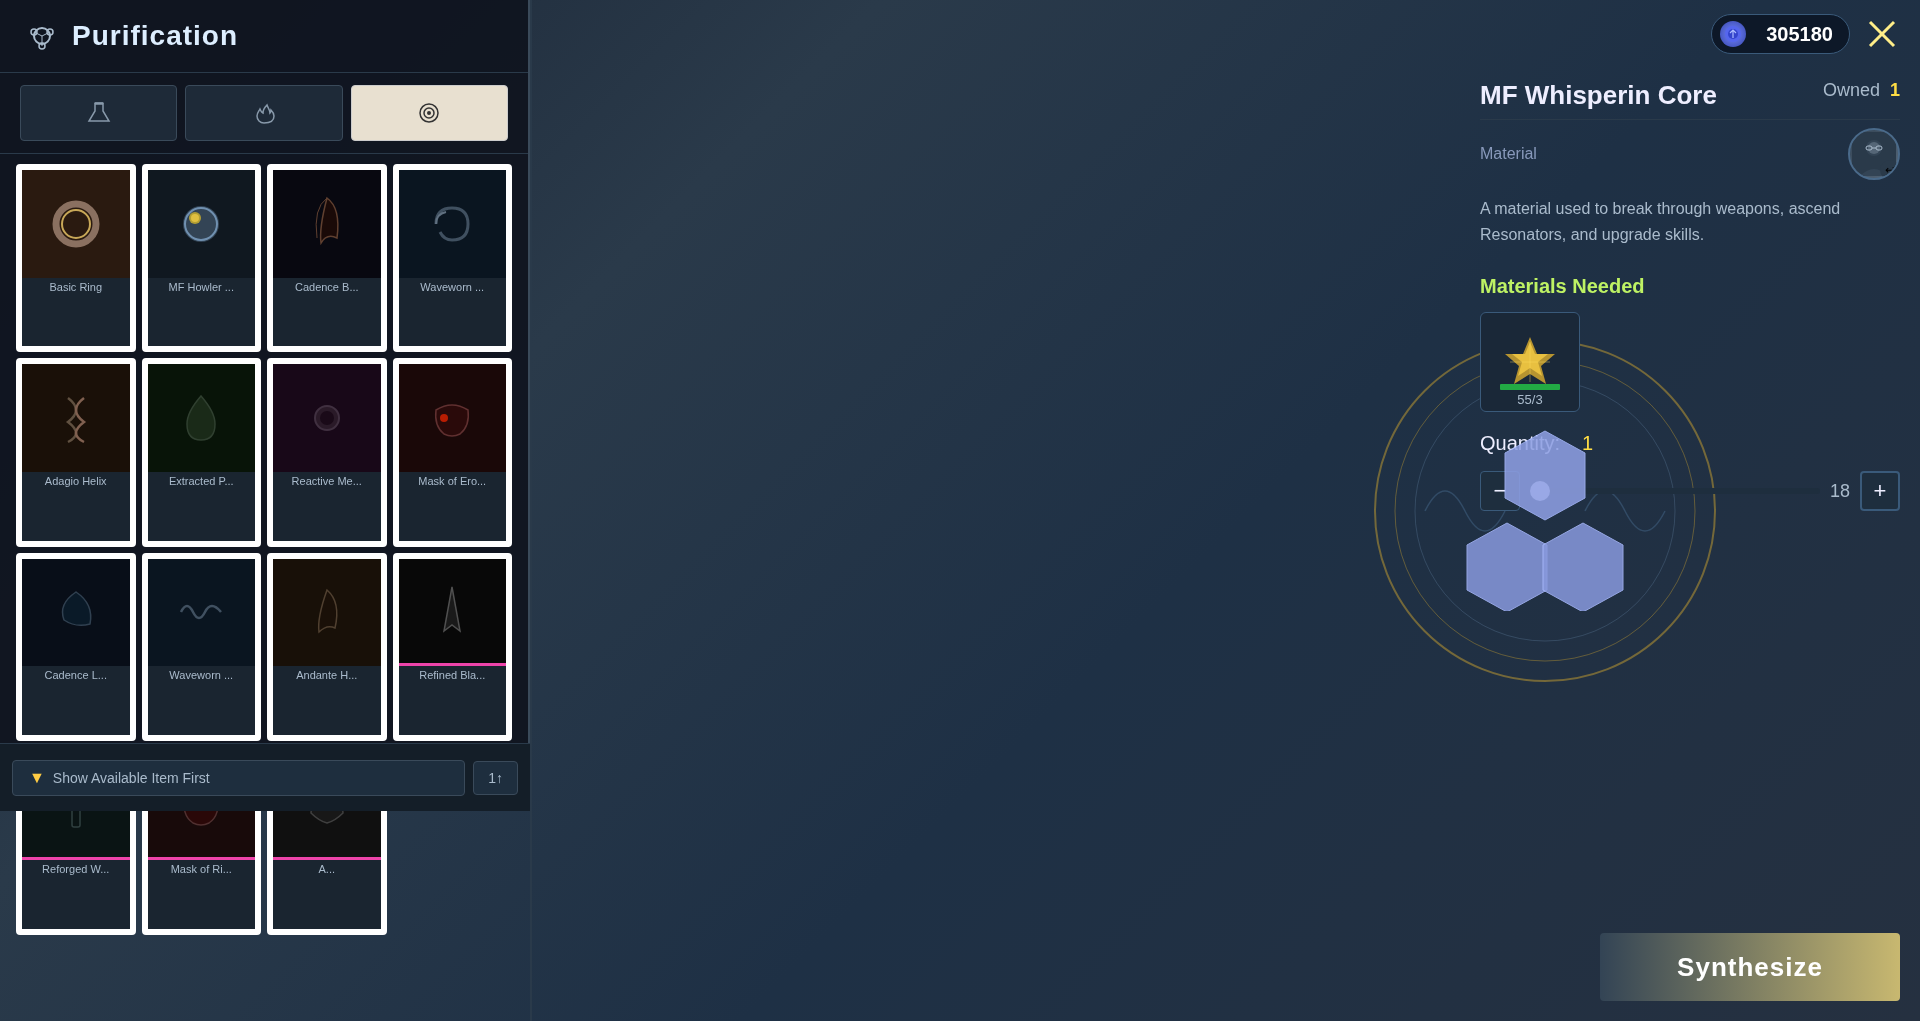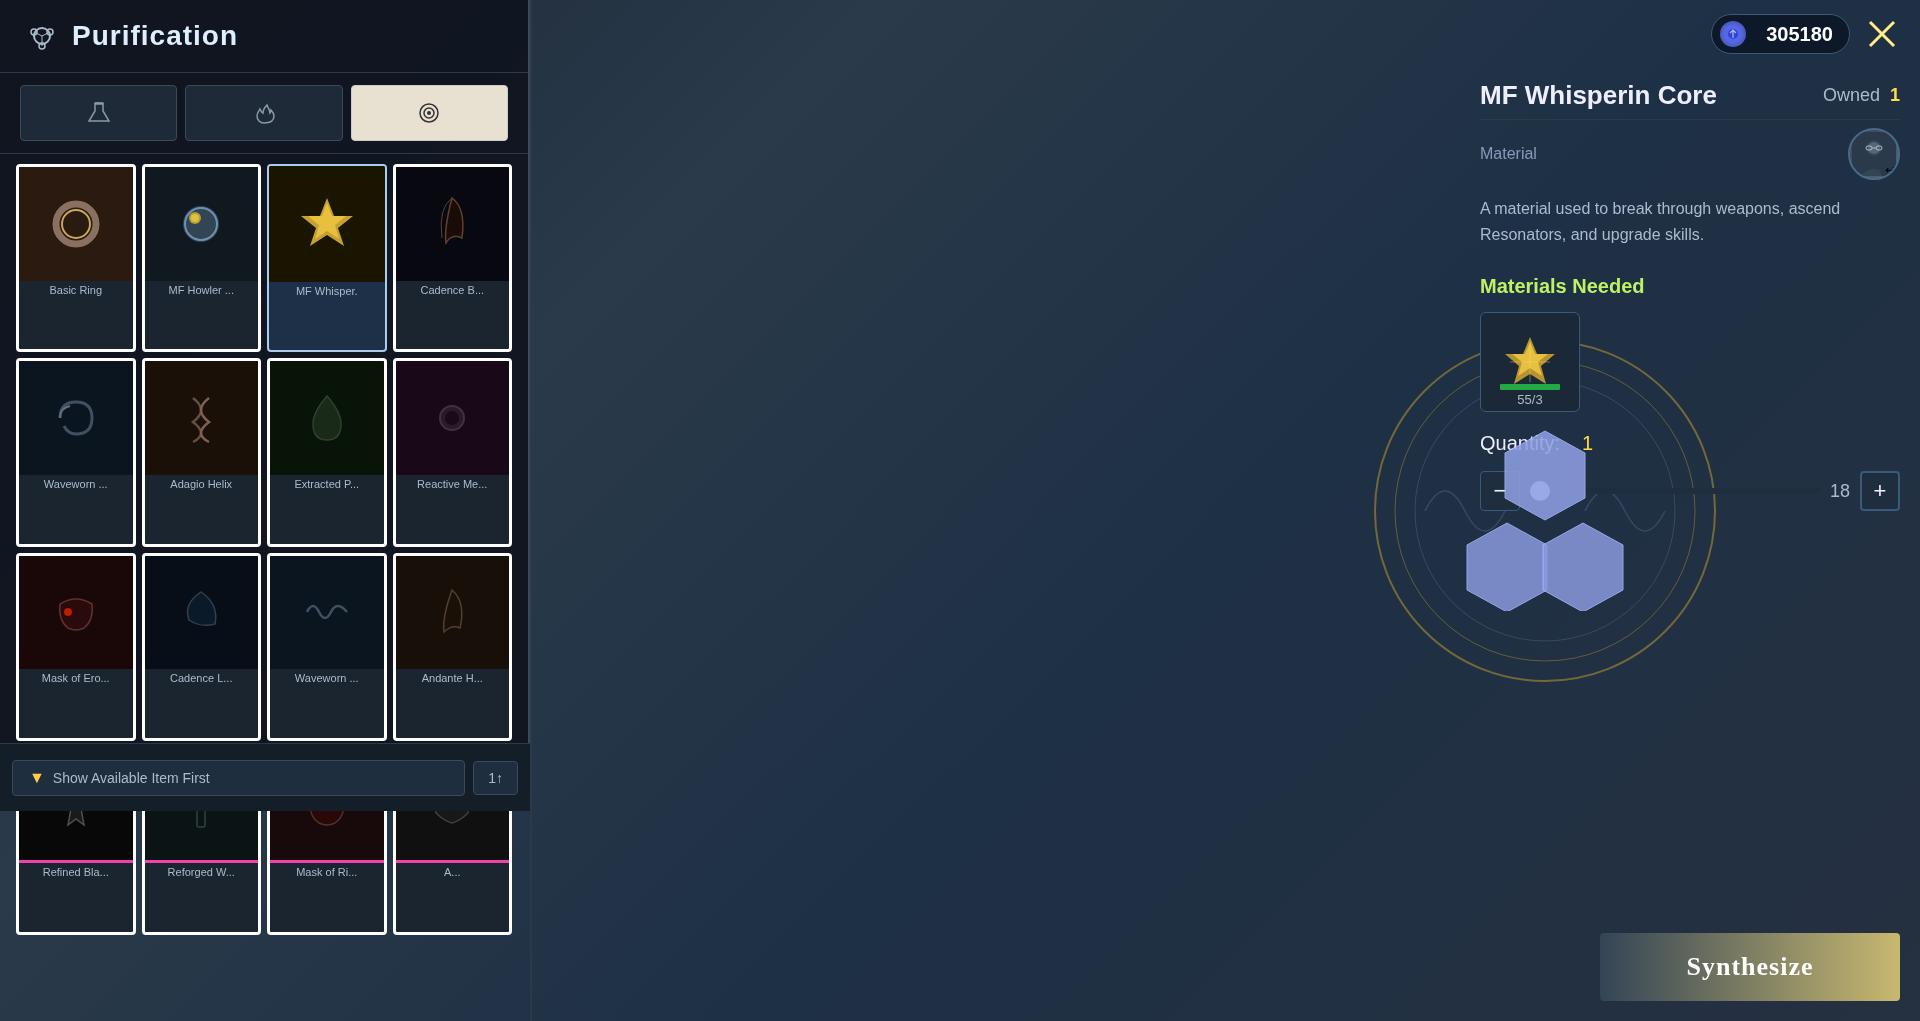--- a/index.html
+++ b/index.html
@@ -85,21 +85,21 @@
       display: grid;
       grid-template-columns: repeat(4, 1fr);
       gap: 6px;
       padding: 10px 16px;
       overflow-y: auto;
       height: calc(1021px - 80px - 82px - 68px);
     }
 
     .item-cell {
       background: #1a2530;
-      border: 3px solid #ffffff;
+      border: 6px solid #ffffff;
       border-radius: 4px;
       cursor: pointer;
       display: flex;
       flex-direction: column;
       align-items: center;
       padding-bottom: 4px;
       position: relative;
       overflow: hidden;
     }
 
@@ -235,21 +235,20 @@
     
     .info-panel {
       position: absolute;
       top: 80px;
       right: 20px;
       width: 420px;
     }
 
     .item-title-row {
       display: flex;
-      align-items: center;
       justify-content: space-between;
       margin-bottom: 8px;
     }
 
     .item-name {
       font-size: 26px;
       font-weight: bold;
       color: #eeeeff;
     }
 
@@ -421,21 +420,20 @@
       width: 300px;
       height: 68px;
       background: linear-gradient(90deg, #334455, #c8b870);
       border: none;
       border-radius: 4px;
       color: #fff;
       font-size: 26px;
       font-weight: bold;
       cursor: pointer;
       letter-spacing: 1px;
-      font-family: Liberation Serif, serif;
     }
 
     
     .center-visual {
       position: absolute;
       left: 530px;
       top: 0;
       width: 970px;
       height: 1021px;
       display: flex;
@@ -524,29 +522,20 @@
         <div class="item-img-area" style="background: rgb(16, 24, 32);">
           <svg width="72" height="72" viewBox="0 0 72 72">
             <circle cx="36" cy="36" r="18" fill="#334455"></circle>
             <circle cx="36" cy="36" r="16" fill="none" stroke="#7090b0" stroke-width="2"></circle>
             <circle cx="30" cy="30" r="6" fill="#c0a830" opacity="0.9"></circle>
             <circle cx="30" cy="30" r="4" fill="#e0c040"></circle>
           </svg>
         </div>
         <span class="item-label">MF Howler ...</span>
       </div>
-      <div class="item-cell selected">
-        <div class="item-img-area" style="background: rgb(26, 21, 0);">
-          <svg width="72" height="72" viewBox="0 0 72 72">
-            <polygon points="36,10 43,28 62,28 47,40 53,58 36,47 19,58 25,40 10,28 29,28" fill="#c8a030"></polygon>
-            <polygon points="36,15 41,28 55,28 44,37 48,51 36,43 24,51 28,37 17,28 31,28" fill="#e8c040"></polygon>
-          </svg>
-        </div>
-        <span class="item-label">MF Whisper.</span>
-      </div>
       <div class="item-cell">
         <div class="item-img-area" style="background: rgb(8, 8, 16);">
           <svg width="72" height="72" viewBox="0 0 72 72">
             <path d="M36 10 Q50 20 46 50 Q36 45 30 55 Q28 40 36 10Z" fill="#1a0a08" stroke="#604030" stroke-width="1.5"></path>
             <path d="M36 10 Q22 20 26 50" fill="none" stroke="#604030" stroke-width="1"></path>
           </svg>
         </div>
         <span class="item-label">Cadence B...</span>
       </div>
       <div class="item-cell">

